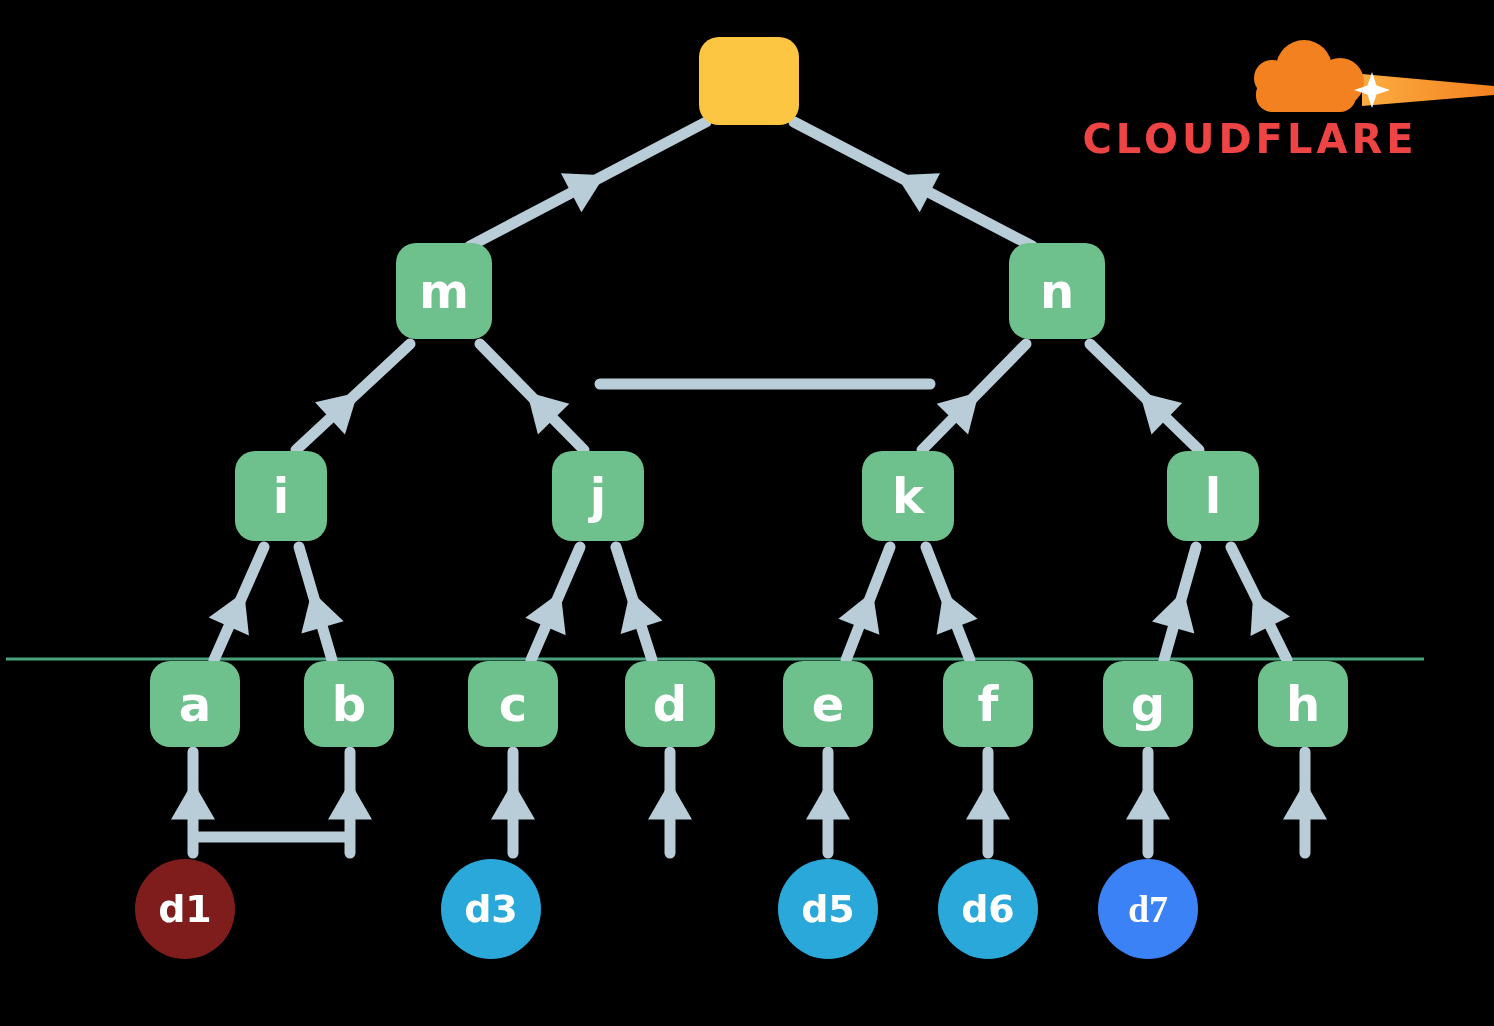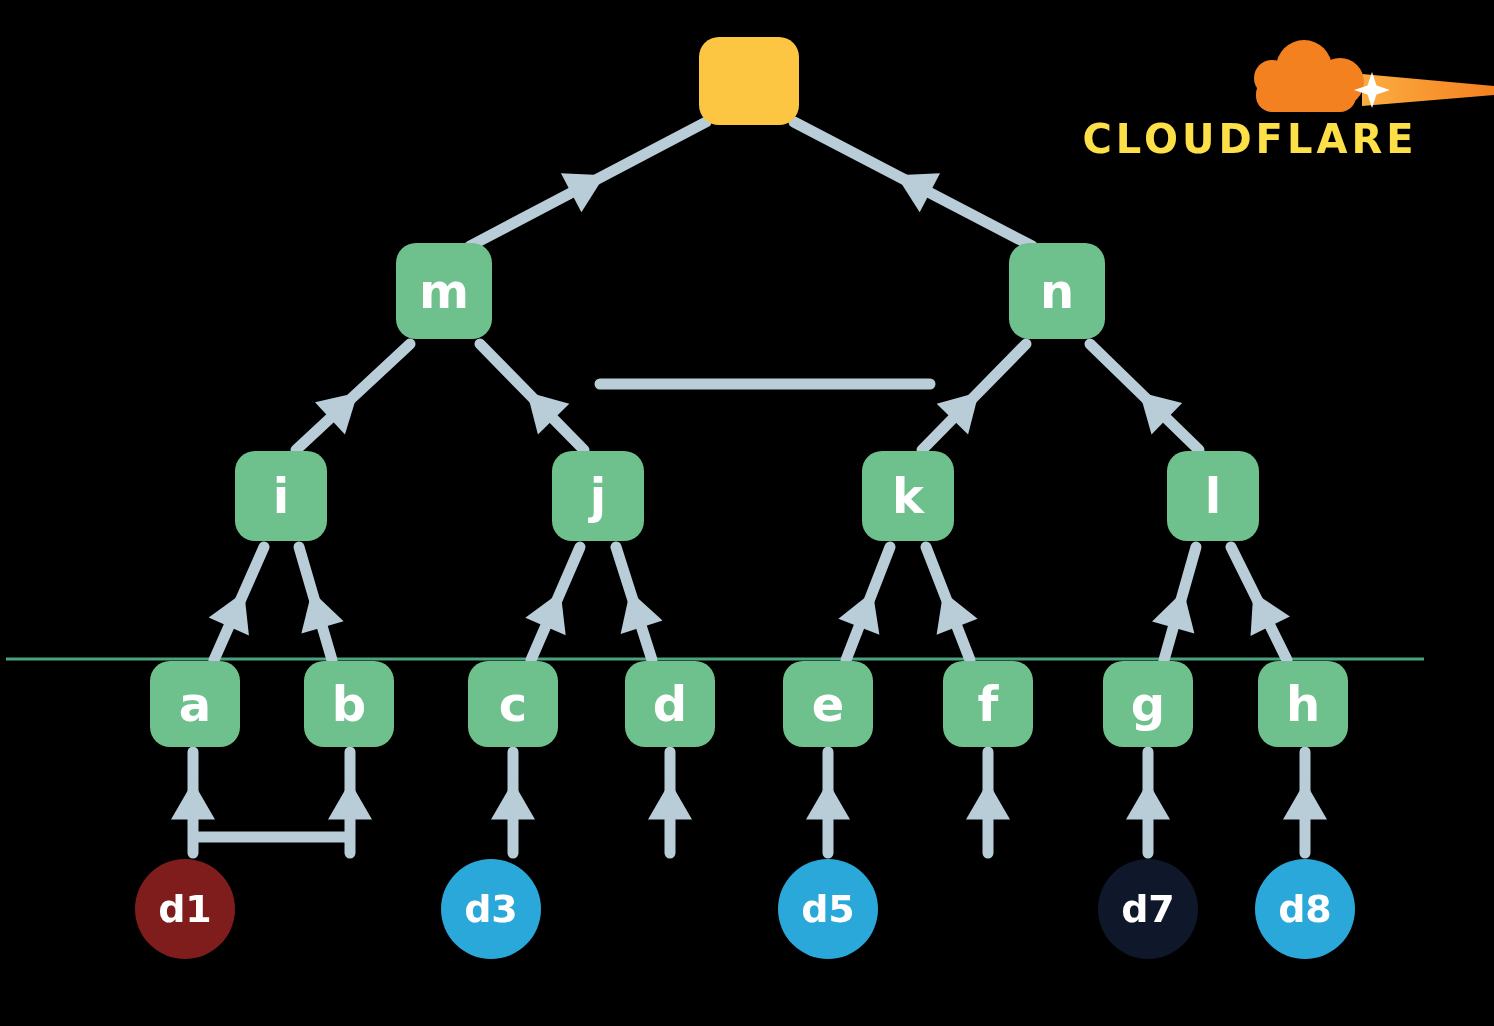--- a/index.html
+++ b/index.html
@@ -88,36 +88,36 @@
       <div class="node square" style="left: 304px; top: 661px; width: 90px; height: 86px; background: rgb(110, 192, 140);">b</div>
       <div class="node square" style="left: 468px; top: 661px; width: 90px; height: 86px; background: rgb(110, 192, 140);">c</div>
       <div class="node square" style="left: 625px; top: 661px; width: 90px; height: 86px; background: rgb(110, 192, 140);">d</div>
       <div class="node square" style="left: 783px; top: 661px; width: 90px; height: 86px; background: rgb(110, 192, 140);">e</div>
       <div class="node square" style="left: 943px; top: 661px; width: 90px; height: 86px; background: rgb(110, 192, 140);">f</div>
       <div class="node square" style="left: 1103px; top: 661px; width: 90px; height: 86px; background: rgb(110, 192, 140);">g</div>
       <div class="node square" style="left: 1258px; top: 661px; width: 90px; height: 86px; background: rgb(110, 192, 140);">h</div>
       <div class="node circle" style="left: 135px; top: 859px; width: 100px; height: 100px; background: #7f1d1d;">d1</div>
       <div class="node circle" style="left: 441px; top: 859px; width: 100px; height: 100px; background: rgb(42, 168, 218);">d3</div>
       <div class="node circle" style="left: 778px; top: 859px; width: 100px; height: 100px; background: rgb(42, 168, 218); text-align: right;">d5</div>
-      <div class="node circle" style="left: 1098px; top: 859px; width: 100px; height: 100px; background: #0f172a;">d7</div>
-      <div class="node circle" style="left: 1255px; top: 859px; width: 100px; height: 100px; background: rgb(42, 168, 218);">d8</div>
+      <div class="node circle" style="left: 938px; top: 859px; width: 100px; height: 100px; background: rgb(42, 168, 218);">d6</div>
+      <div class="node circle" style="left: 1098px; top: 859px; width: 100px; height: 100px; background: #3b82f6; font-family: Liberation Serif, serif;">d7</div>
     </div>
 
   <svg class="logo-svg" width="414" height="140" viewBox="0 0 414 140">
     <defs>
       <linearGradient id="trailGrad" x1="0" y1="0" x2="1" y2="0">
         <stop offset="0" stop-color="#fbad41"></stop>
         <stop offset="1" stop-color="#f48120"></stop>
       </linearGradient>
     </defs>
     <polygon points="282,44 414,56 414,65 282,76" fill="url(#trailGrad)"></polygon>
     <g>
       <rect x="176" y="48" width="100" height="34" rx="16" fill="#f48120"></rect>
       <circle cx="192" cy="48" r="18" fill="#f48120"></circle>
       <circle cx="224" cy="38" r="28" fill="#f48120"></circle>
       <circle cx="260" cy="52" r="24" fill="#f48120"></circle>
     </g>
     <path d="M292,42 L296.5,55.5 L310,60 L296.5,64.5 L292,78 L287.5,64.5 L274,60 L287.5,55.5 Z" fill="#ffffff"></path>
   </svg>
 
-  <div class="wordmark" style="color: #fde047;">CLOUDFLARE</div>
+  <div class="wordmark" style="color: #ef4444;">CLOUDFLARE</div>
 
 </div>
 
 </body></html>

